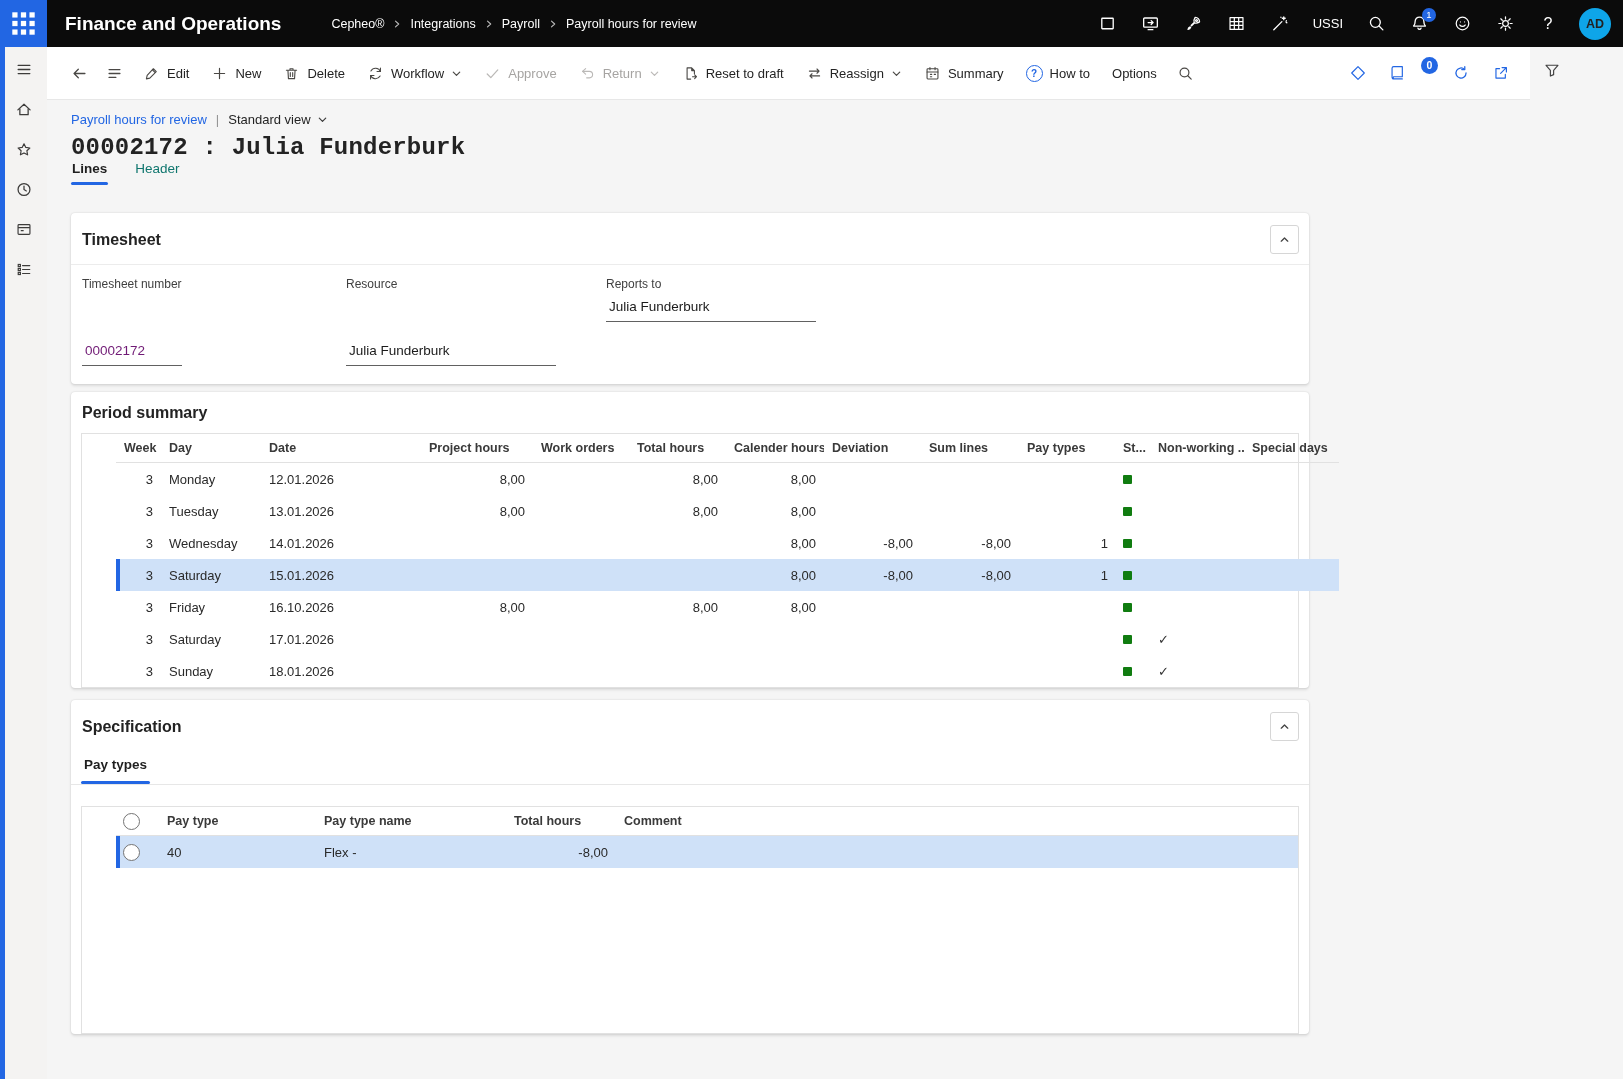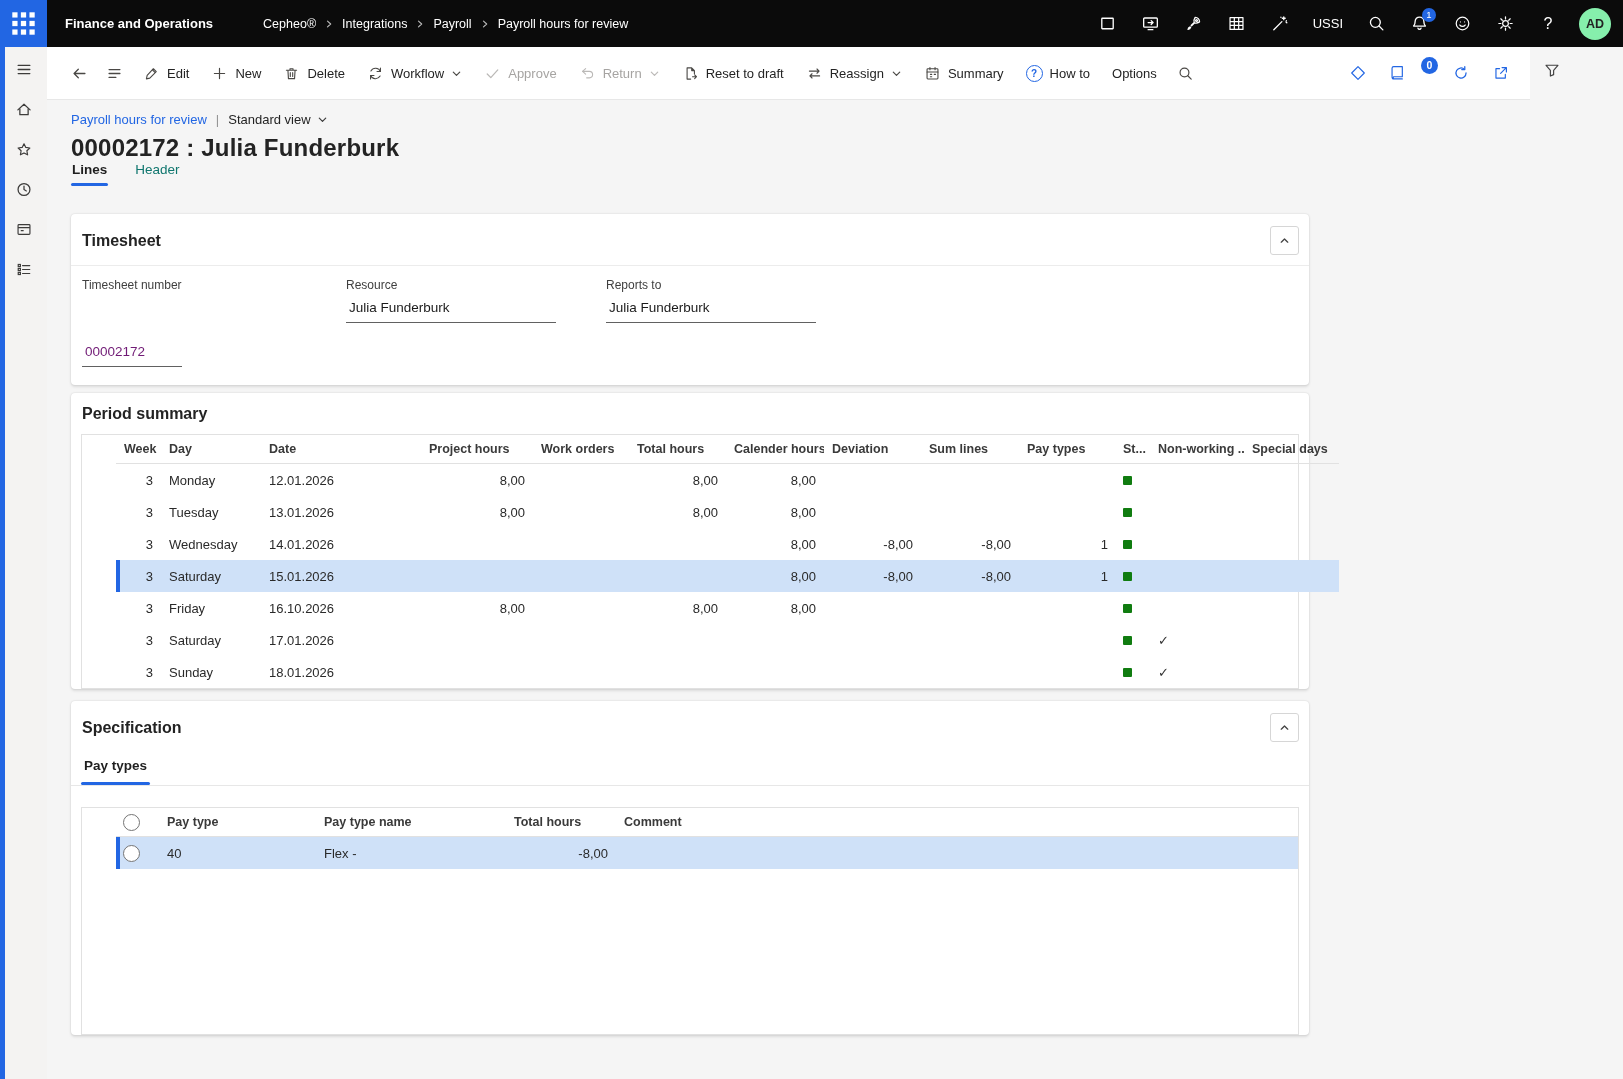--- a/index.html
+++ b/index.html
@@ -6,32 +6,32 @@
   body {
     margin: 0; width: 1623px; height: 1079px; overflow: hidden;
     background: #f5f5f5; color: #252525;
     font-family: "Liberation Sans", sans-serif;
   }
   svg { display: block; }
 
   
   .topbar { position: fixed; top: 0; left: 0; right: 0; height: 47px; background: #0b0b0b; display: flex; align-items: center; z-index: 30; }
   .waffle { width: 47px; height: 47px; background: #2266E3; border: none; display: flex; align-items: center; justify-content: center; cursor: pointer; flex: none; }
-  .app-title { color: #fff; font-size: 13px; font-weight: 700; margin-left: 18px; white-space: nowrap; cursor: pointer; }
+  .app-title { color: #fff; font-size: 19px; font-weight: 700; margin-left: 18px; white-space: nowrap; cursor: pointer; }
   .crumbs { display: flex; align-items: center; margin-left: 50px; color: #fff; font-size: 12.5px; }
   .crumb { cursor: pointer; white-space: nowrap; }
   .crumb-sep { color: #b8b8b8; margin: 0 8px; }
   .crumb-sep svg { width: 10px; height: 10px; }
   .topbar-right { margin-left: auto; display: flex; align-items: center; gap: 9px; padding-right: 12px; }
   .tb-btn { width: 34px; height: 34px; background: none; border: none; color: #fff; display: flex; align-items: center; justify-content: center; position: relative; cursor: pointer; }
   .tb-btn svg { width: 19px; height: 19px; }
   .tb-help { font-size: 16px; font-weight: 400; }
   .env { color: #fff; font-size: 13px; margin: 0 7px; white-space: nowrap; }
   .nbadge { position: absolute; top: 1px; right: 0; min-width: 14px; height: 14px; border-radius: 7px; background: #2266E3; color: #fff; font-size: 9.5px; display: flex; align-items: center; justify-content: center; padding: 0 3px; }
-  .avatar { width: 32px; height: 32px; border-radius: 50%; background: #86efac; color: #222; font-size: 12.5px; font-weight: 700; display: flex; align-items: center; justify-content: center; margin-left: 5px; border: none; cursor: pointer; }
+  .avatar { width: 32px; height: 32px; border-radius: 50%; background: #0ea5e9; color: #222; font-size: 12.5px; font-weight: 700; display: flex; align-items: center; justify-content: center; margin-left: 5px; border: none; cursor: pointer; }
 
   
   .sidebar { position: fixed; top: 47px; left: 0; bottom: 0; width: 47px; background: #f4f3f2; display: flex; flex-direction: column; align-items: center; padding-top: 7px; z-index: 20; }
   .sidebar::before { content: ""; position: absolute; left: 0; top: 0; bottom: 0; width: 5px; background: #2266E3; }
   .side-btn { width: 30px; height: 30px; margin-bottom: 10px; background: none; border: none; color: #3d3c3b; display: flex; align-items: center; justify-content: center; cursor: pointer; }
   .side-btn svg { width: 19px; height: 19px; }
 
   
   .main { position: absolute; left: 47px; top: 47px; right: 0; bottom: 0; }
 
@@ -53,21 +53,21 @@
   .funnel-btn svg { width: 19px; height: 19px; }
 
   .content { padding: 12px 0 0 24px; }
 
   .view-row { display: flex; align-items: center; gap: 9px; font-size: 13px; }
   .view-link { color: #2266E3; cursor: pointer; }
   .view-divider { color: #949494; }
   .view-name { display: flex; align-items: center; gap: 6px; color: #242424; background: none; border: none; font-family: inherit; font-size: 13px; cursor: pointer; padding: 0; }
   .view-name svg { width: 11px; height: 11px; color: #3b3b3b; }
 
-  .page-title { font-size: 24px; font-weight: 700; margin: 7px 0 0; color: #232323; letter-spacing: .2px; }
+  .page-title { font-size: 24px; font-weight: 700; margin: 7px 0 0; color: #232323; letter-spacing: .2px; font-family: Liberation Mono, monospace; }
 
   .tabs { display: flex; gap: 26px; }
   .tab { font-size: 13.5px; color: #0f766e; padding: 0 1px 9px; position: relative; background: none; border: none; font-family: inherit; cursor: pointer; }
   .tab.active { color: #1f1f1f; font-weight: 700; }
   .tab.active::after { content: ""; position: absolute; left: 0; right: 0; bottom: 0; height: 3px; border-radius: 2px; background: #2266E3; }
 
   
   .card { width: 1238px; background: #fff; border-radius: 4px; margin-top: 8px;
           box-shadow: 0 0 2px rgba(0,0,0,.12), 0 1.2px 3px rgba(0,0,0,.10); }
   .card.first { margin-top: 28px; }
@@ -76,21 +76,21 @@
   .collapse-btn { width: 29px; height: 29px; border: 1px solid #d6d6d6; border-radius: 3px; background: #fff; color: #444; display: flex; align-items: center; justify-content: center; cursor: pointer; }
   .collapse-btn svg { width: 13px; height: 13px; }
   .ts-header { border-bottom: 1px solid #ececec; }
 
   .fields { display: flex; padding: 12px 10px 18px 11px; }
   .field { display: flex; flex-direction: column; }
   .f-label { font-size: 12px; color: #404040; margin-bottom: 7px; white-space: nowrap; }
   .f-value { font-size: 13.5px; color: #1b1b1b; border-bottom: 1px solid #616161; padding: 1px 2px 6px 3px; min-height: 24px; }
   .f-link { color: #701a75; cursor: pointer; }
   .f-w100 { width: 100px; gap: 44px; } .f-w210 { width: 210px; }
-  .ml164 { margin-left: 164px; } .ml50 { margin-left: 50px; }
+  .ml164 { margin-left: 164px; gap: 44px; } .ml50 { margin-left: 50px; }
 
   .grid-wrap { margin: 1px 10px 12px; border: 1px solid #e1e1e1; background: #fff; }
   table.grid { width: 100%; border-collapse: separate; border-spacing: 0; table-layout: fixed; margin-left: 34px; }
   .grid th { height: 29px; font-size: 12.5px; font-weight: 700; color: #3a3a3a; text-align: left; padding: 0 8px; border-bottom: 1px solid #e1e1e1; white-space: nowrap; overflow: hidden; }
   .grid td { height: 32px; font-size: 13px; color: #2a2a2a; padding: 0 8px; white-space: nowrap; overflow: hidden; }
   .ta-r { text-align: right; }
   tr.selected td { background: #cfe1f8; }
   tr.selected td:first-child { box-shadow: inset 4px 0 0 #2266E3; }
   .sq { width: 9px; height: 9px; background: #107C10; display: inline-block; border-radius: 1px; }
   .chk { font-size: 13px; color: #333; }

